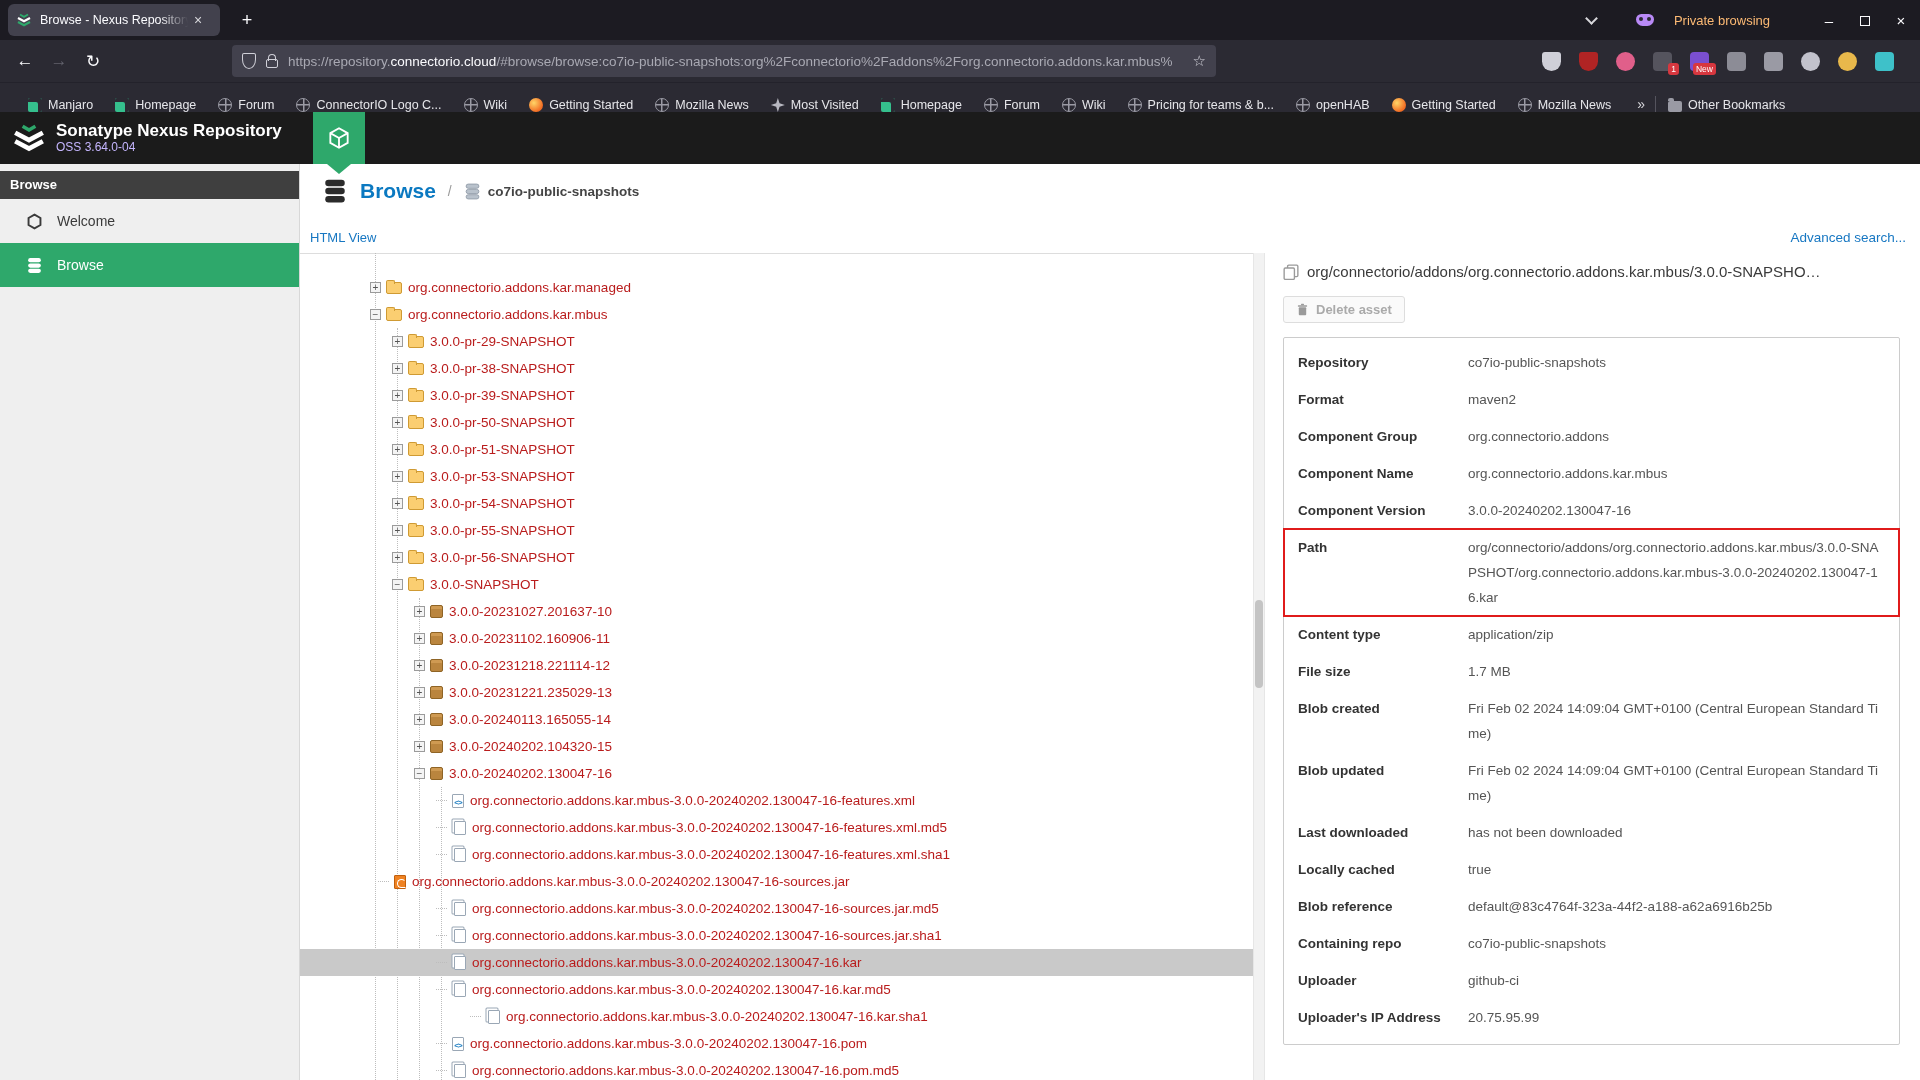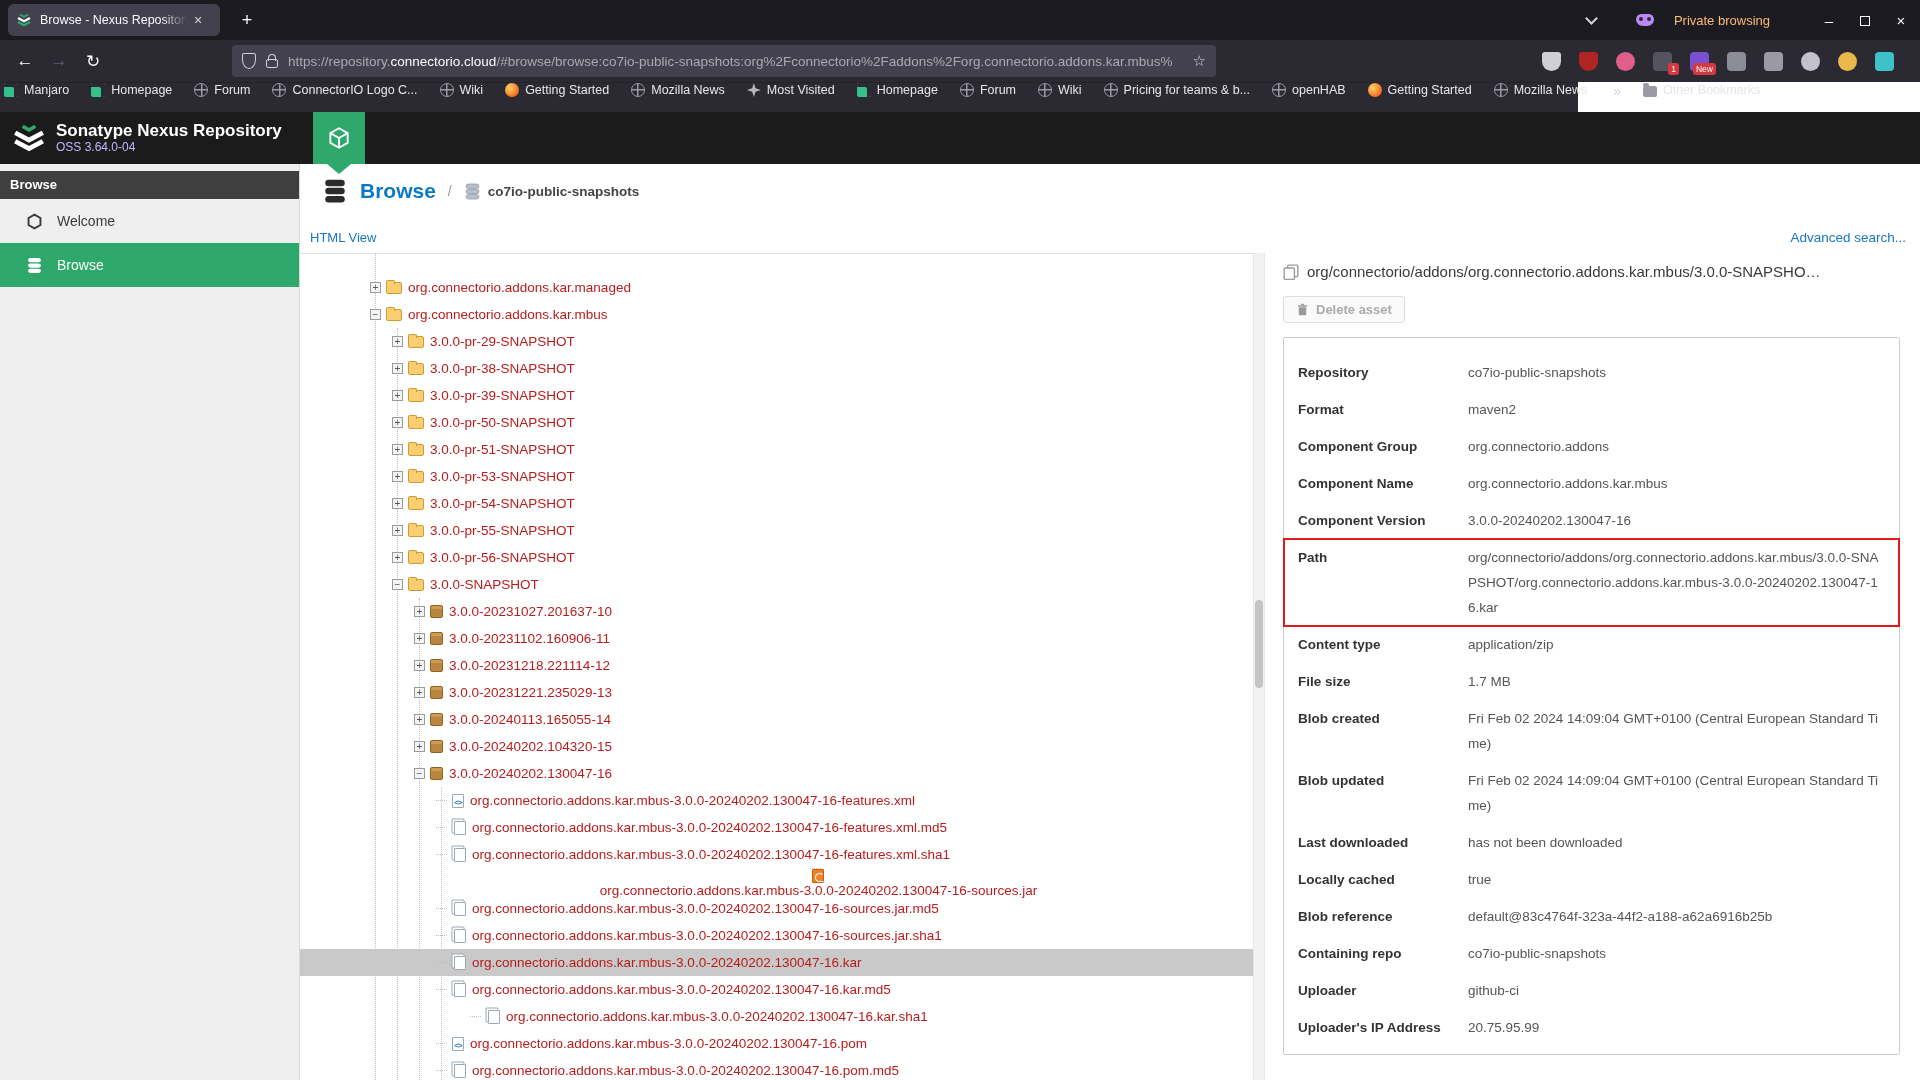--- a/index.html
+++ b/index.html
@@ -30,21 +30,21 @@
   .shield-ic { width:14px; height:16px; border:1.6px solid #d0d0d8; border-radius:2px 2px 50% 50%/2px 2px 60% 60%; margin-right:10px; }
   .lock-ic { position:relative; width:12px; height:9px; border:1.6px solid #d0d0d8; border-radius:2px; margin:5px 10px 0 0; }
   .lock-ic::before { content:""; position:absolute; left:1px; top:-6px; width:6px; height:6px; border:1.6px solid #d0d0d8; border-bottom:none; border-radius:4px 4px 0 0; }
   .url-text { font-size:13.5px; white-space:nowrap; overflow:hidden; flex:1; }
   .url-dim { color:#a9a9b3; } .url-domain { color:#fbfbfe; }
   .url-star { color:#d0d0d8; font-size:15px; margin-left:8px; }
   .ext-row { position:absolute; right:26px; top:0; height:42px; display:flex; align-items:center; gap:18px; }
   .ext-ic { position:relative; width:19px; height:19px; border-radius:4px; display:inline-block; }
   .ext-badge { position:absolute; right:-7px; bottom:-4px; background:#d7373f; color:#fff; font-size:8.5px; line-height:10px; padding:1px 3px; border-radius:3px; }
 
-  .bmbar { position:absolute; left:0; top:82px; width:1578px; height:30px; background:#2b2a33; display:flex; align-items:flex-start; padding-left:4px; border-top:1px solid #23222b; }
+  .bmbar { position:absolute; left:0; top:82px; width:1920px; height:30px; background:#2b2a33; display:flex; align-items:flex-end; padding-left:28px; border-top:1px solid #23222b; }
   .bm-items { display:flex; align-items:center; gap:22px; }
   .bm-item { display:flex; align-items:center; gap:6px; }
   .bm-label { color:#e6e6ea; font-size:12.5px; white-space:nowrap; }
   .bm-ic { width:14px; height:14px; display:inline-block; }
   .ic-manjaro { background:#35bf8d; border-radius:2px; box-shadow:inset -4px 4px 0 #2b2a33; }
   .ic-globe { border:1.5px solid #9a9aa4; border-radius:50%; background:
       linear-gradient(#9a9aa4,#9a9aa4) 50% 0/1.5px 100% no-repeat,
       linear-gradient(#9a9aa4,#9a9aa4) 0 50%/100% 1.5px no-repeat; }
   .ic-firefox { background:radial-gradient(circle at 35% 35%, #ffd567, #f26c23 70%); border-radius:50%; }
   .ic-smart { background:#b7b7c0; clip-path:polygon(50% 0,62% 38%,100% 50%,62% 62%,50% 100%,38% 62%,0 50%,38% 38%); }
@@ -107,21 +107,21 @@
   .vthumb { position:absolute; left:1px; right:1px; top:347px; height:88px; background:#c4c4c4; border-radius:5px; }
 
   
   .detail { flex:1; background:#fff; padding:10px 20px 0 18px; overflow:hidden; }
   .asset-title { display:flex; align-items:center; gap:8px; color:#3a3a3a; font-size:15px; white-space:nowrap; }
   .del-btn { margin-top:16px; display:inline-flex; align-items:center; gap:7px; background:#fafafa; border:1px solid #ddd; border-radius:3px; padding:5px 12px; color:#aaa; font-size:13px; font-weight:bold; }
   .sum-panel { margin-top:14px; border:1px solid #ccc; border-radius:2px; }
   .sum-head { position:relative; height:32px; background:linear-gradient(#f6f6f6,#e2e2e2); border-bottom:1px solid #ccc; color:#3a3a3a; font-size:13.5px; font-weight:bold; line-height:32px; padding-left:13px; }
   .sum-collapse { position:absolute; right:10px; top:7px; width:16px; height:16px; border:1.5px solid #8a8a8a; border-radius:50%; }
   .sum-collapse::before { content:""; position:absolute; left:4px; top:6px; width:5px; height:5px; border-left:1.5px solid #8a8a8a; border-top:1.5px solid #8a8a8a; transform:rotate(45deg); }
-  .sum-body { padding:6px 0 8px;margin-top:10px; }
+  .sum-body { padding:6px 0 8px; }
   .srow { display:flex; padding:6px 14px; font-size:13.5px; line-height:25px; }
   .slabel { width:170px; flex:none; font-weight:bold; color:#333; }
   .svalue { color:#555; min-width:0; }
   .svalue.brk { word-break:break-all; }
   .srow.hl { outline:2px solid #e01b1b; outline-offset:-1px; }
 
   svg { display:block; }
 </style>
 </head>
 <body>
@@ -441,21 +441,21 @@
             <div class="trow" style="padding-left: 136px;">
               <span class="conn"></span>
               <span class="tic tic-file"></span>
               <span class="tlabel">org.connectorio.addons.kar.mbus-3.0.0-20240202.130047-16-features.xml.md5</span>
             </div>
             <div class="trow" style="padding-left: 136px;">
               <span class="conn"></span>
               <span class="tic tic-file"></span>
               <span class="tlabel">org.connectorio.addons.kar.mbus-3.0.0-20240202.130047-16-features.xml.sha1</span>
             </div>
-            <div class="trow" style="padding-left: 78px; flex-direction: column;">
+            <div class="trow" style="padding-left: 78px;">
               <span class="conn"></span>
               <span class="tic tic-jar"></span>
               <span class="tlabel">org.connectorio.addons.kar.mbus-3.0.0-20240202.130047-16-sources.jar</span>
             </div>
             <div class="trow" style="padding-left: 136px;">
               <span class="conn"></span>
               <span class="tic tic-file"></span>
               <span class="tlabel">org.connectorio.addons.kar.mbus-3.0.0-20240202.130047-16-sources.jar.md5</span>
             </div>
             <div class="trow" style="padding-left: 136px;">

